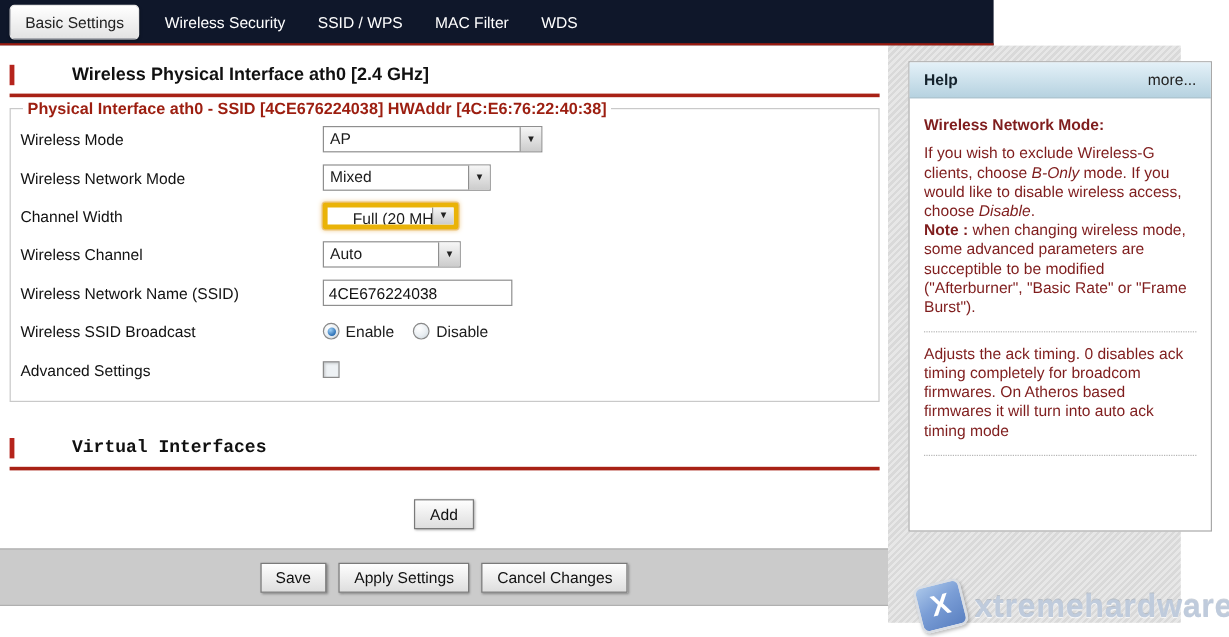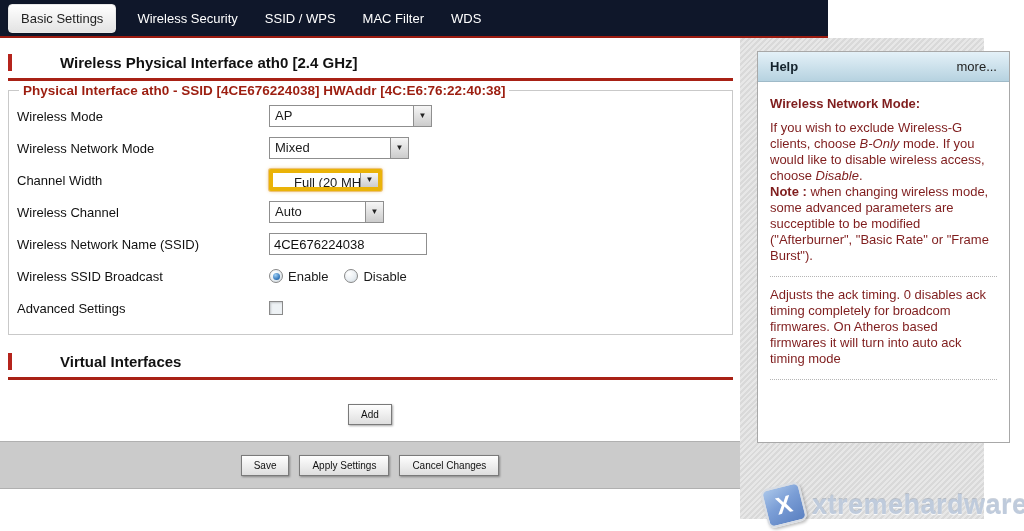--- a/index.html
+++ b/index.html
@@ -48,24 +48,24 @@
   .radio { width:14px; height:14px; border-radius:50%; border:1px solid #888;
     background:radial-gradient(circle at 35% 30%, #ffffff 0%, #e9eef2 55%, #c9d4da 100%);
     display:inline-flex; align-items:center; justify-content:center; cursor:pointer; }
   .radio .dot { width:7px; height:7px; border-radius:50%;
     background:radial-gradient(circle at 35% 30%, #9fd0f5 0%, #2d71b6 70%, #1c4f86 100%); }
   .radio-label { font-size:13px; margin:0 16px 0 5px; }
 
   .checkbox { width:14px; height:14px; border:1px solid #8a8a8a; background:#eef2f5;
     box-shadow:inset 1px 1px 2px rgba(0,0,0,.18); display:inline-block; cursor:pointer; }
 
-  .vi-gap { margin-top:18px; }
+  .vi-gap { margin-top:30px;font-family:Liberation Mono, monospace; }
   .add-wrap { text-align:center; margin-top:24px; }
 
-  .push-btn { font-family:"Liberation Sans", sans-serif; font-size:10px; color:#111;
+  .push-btn { font-family:"Liberation Sans", sans-serif; font-size:13px; color:#111;
     padding:4px 12px; background:linear-gradient(#fefefe,#dedede);
     border:1px solid #7a7a7a; box-shadow:1px 1px 2px rgba(0,0,0,.35); cursor:pointer; }
 
   .footer-bar { margin-top:16px; height:48px; background:#cbcbcb;
     border-top:1px solid #b0b0b0; border-bottom:1px solid #b0b0b0;
     display:flex; align-items:center; justify-content:center; gap:10px; }
 
   
   .sidebar { position:absolute; left:740px; top:38px; width:244px; height:481px;
     background:repeating-linear-gradient(135deg, #e7e7e7 0px, #e7e7e7 2px, #d9d9d9 2px, #d9d9d9 4px); }
@@ -112,21 +112,21 @@
     <div class="accent-bar"></div>
     <div class="section-title">Wireless Physical Interface ath0 [2.4 GHz]</div>
   </div>
   <div class="red-rule"></div>
 
   <fieldset class="phys">
     <legend>Physical Interface ath0 - SSID [4CE676224038] HWAddr [4C:E6:76:22:40:38]</legend>
 
     <div class="row">
       <div class="row-label">Wireless Mode</div>
-      <div class="combo" style="width:163px">
+      <div class="combo" style="width:183px">
         <span class="combo-text">AP</span>
         <span class="combo-btn">
             <span class="combo-arrow">▼</span>
           </span>
       </div>
     </div>
 
     <div class="row">
       <div class="row-label">Wireless Network Mode</div>
       <div class="combo" style="width:140px">

